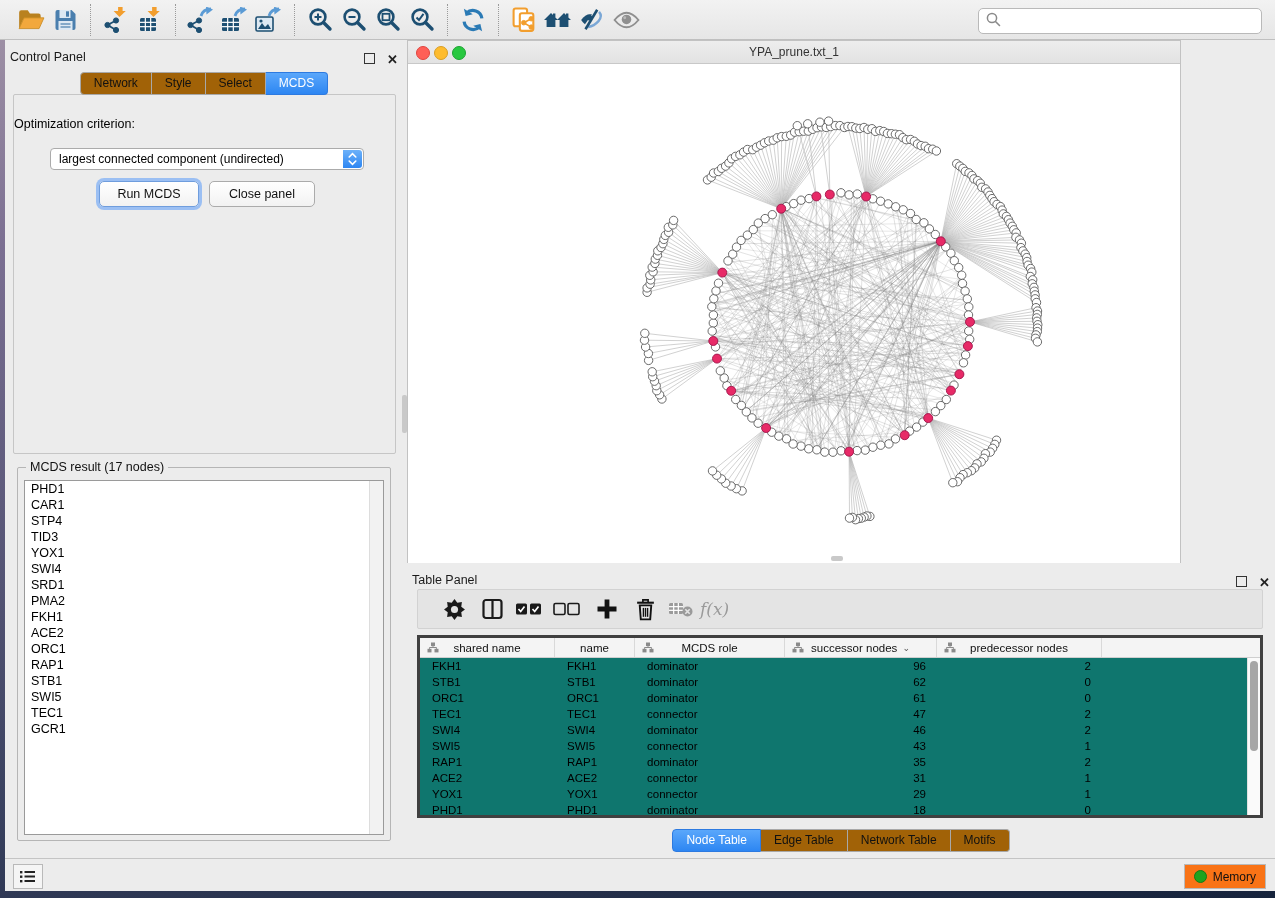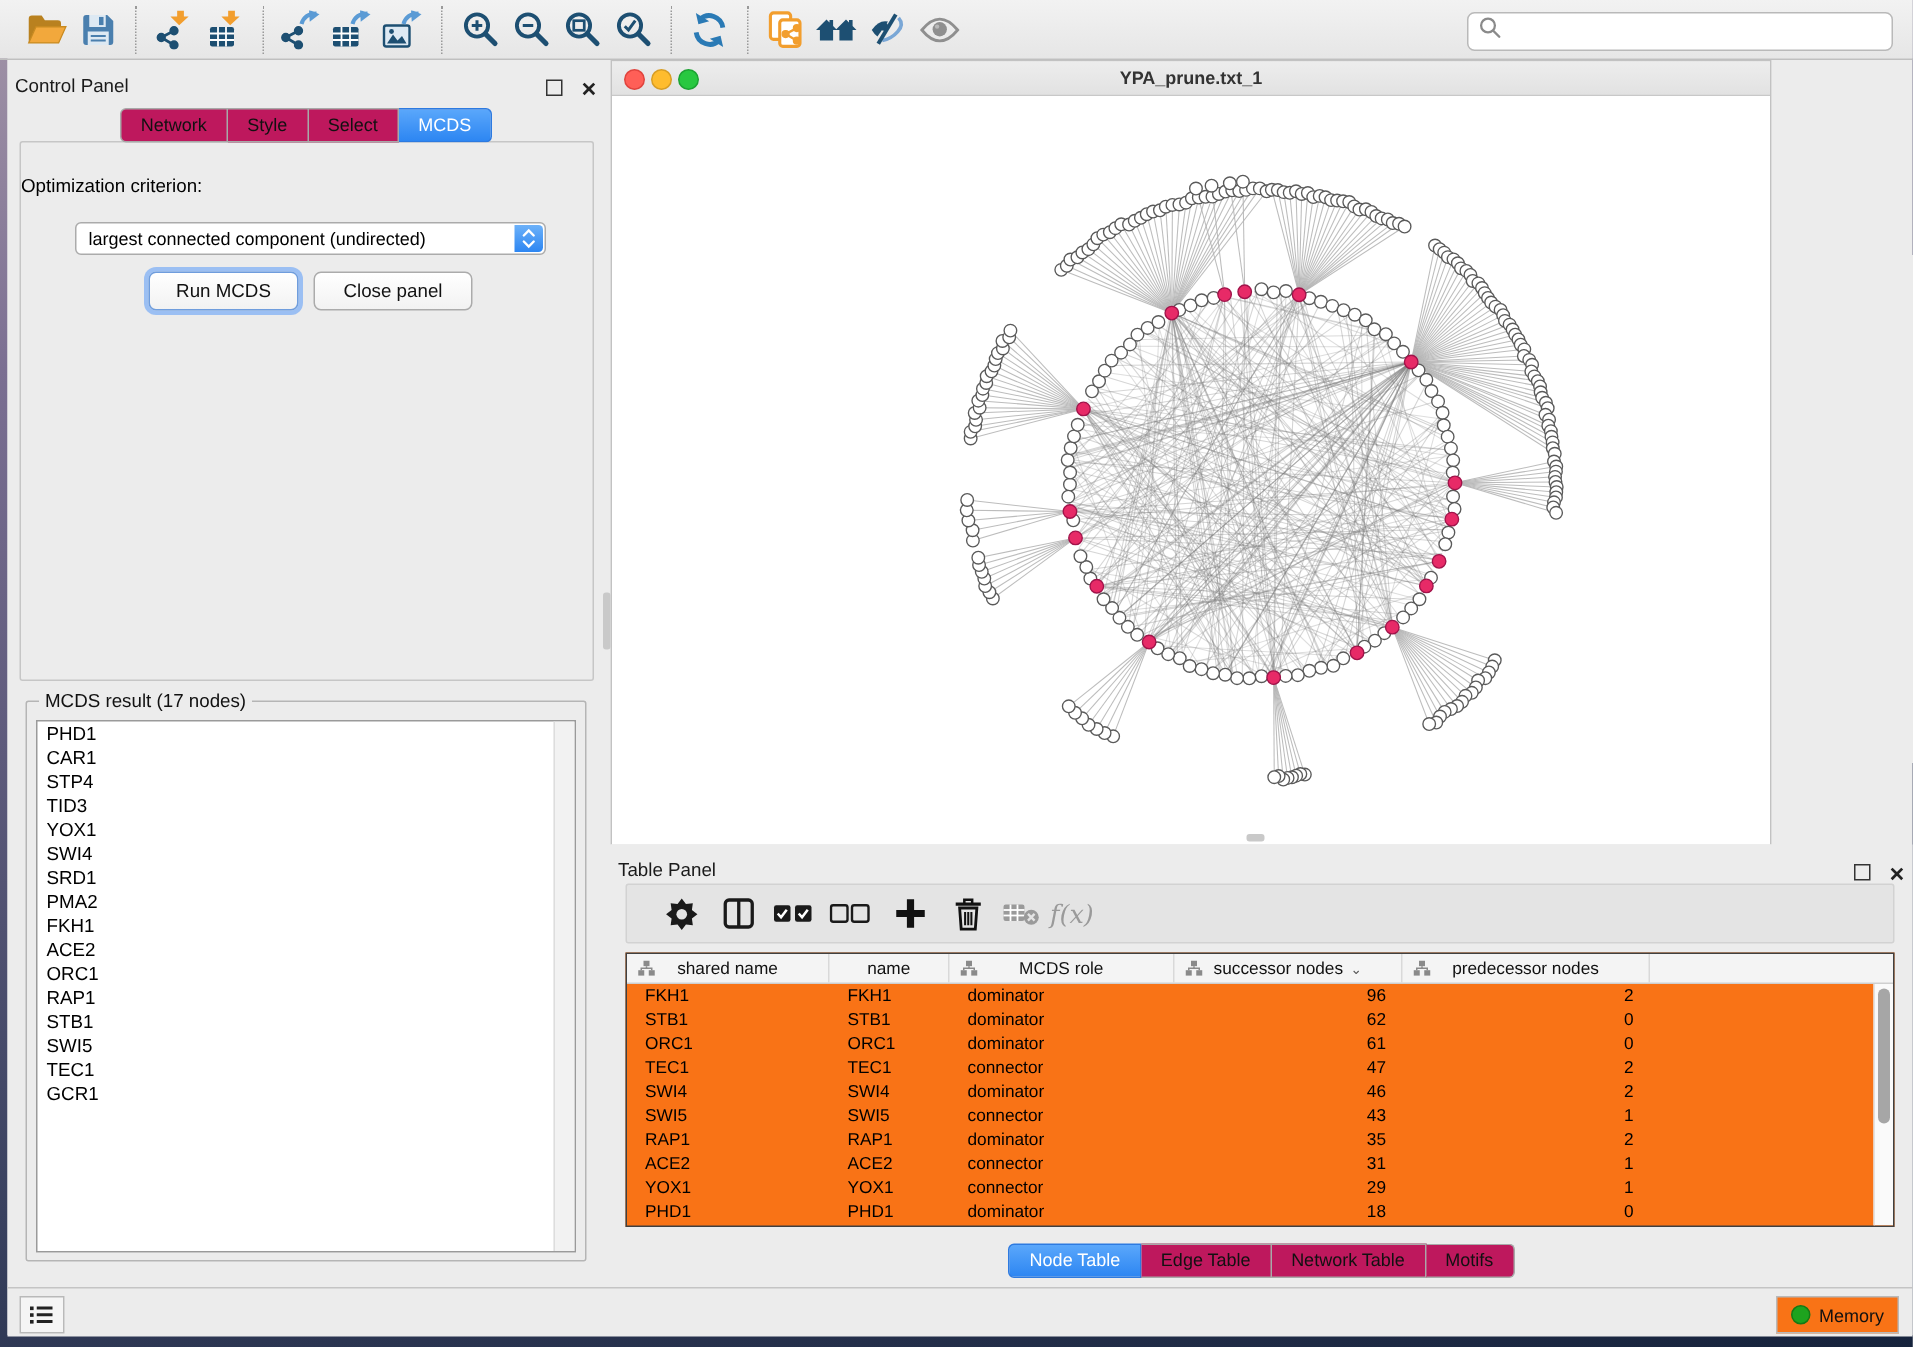--- a/index.html
+++ b/index.html
@@ -23,21 +23,21 @@
   #search-wrap svg{margin:0 4px 0 7px;}
   #search-input{border:none;outline:none;flex:1;height:18px;font-size:12px;background:transparent;}
 
   
   #control-panel{position:absolute;left:0;top:40px;width:398px;height:818px;background:#ececec;}
   .panel-titlebar{height:24px;display:flex;align-items:flex-end;padding:0 5px;}
   .panel-title{font-size:12.5px;color:#1a1a1a;flex:1;}
   .win-float{width:9px;height:9px;border:1.5px solid #333;margin-right:12px;cursor:pointer;}
   .win-close{font-size:13px;font-weight:bold;color:#222;cursor:pointer;line-height:9px;}
   #cp-tabs{position:absolute;left:0;top:32px;width:100%;display:flex;justify-content:center;z-index:3;}
-  .seg-tab{font-size:12px;padding:3px 13px;background:#be185d;border:1px solid #a8a8a8;border-left:none;
+  .seg-tab{font-size:12px;padding:3px 13px;background:#a16207;border:1px solid #a8a8a8;border-left:none;
        color:#111;cursor:pointer;line-height:15px;}
   .seg-tab:first-child{border-left:1px solid #a8a8a8;border-radius:4px 0 0 4px;}
   .seg-tab:last-child{border-radius:0 4px 4px 0;}
   .seg-tab.active{background:linear-gradient(#5aa7fb,#2d86f2);border-color:#2d7ae0;color:#fff;}
   #cp-content{position:absolute;left:8px;top:54px;width:381px;height:358px;
        border:1px solid #c6c6c6;border-radius:2px;}
   #opt-label{text-align:left;margin-top:22px;font-size:12.5px;color:#000000;}
   #opt-select{position:absolute;left:36px;top:53px;width:314px;height:22px;background:#fff;
        border:1px solid #ababab;border-radius:4px;font-size:12px;display:flex;align-items:center;
        padding-left:8px;box-sizing:border-box;cursor:pointer;}
@@ -54,40 +54,40 @@
        border:1px solid #b5b5b5;border-radius:2px;}
   #mcds-legend{position:absolute;left:8px;top:-8px;background:#ececec;padding:0 4px;font-size:12.5px;color:#111;}
   #mcds-list{position:absolute;left:6px;top:12px;right:6px;bottom:5px;background:#fff;
        border:1px solid #9a9a9a;overflow:hidden;}
   #mcds-scroll{position:absolute;right:0;top:0;bottom:0;width:13px;background:#f2f2f2;
        border-left:1px solid #ddd;}
   .mcds-item{font-size:12.5px;line-height:16px;padding-left:6px;color:#000;}
 
   
   #net-window{position:absolute;left:402px;top:40px;width:774px;height:523px;background:#fff;
-       border:1px solid #c2c2c2;box-sizing:border-box;font-weight:bold;}
+       border:1px solid #c2c2c2;box-sizing:border-box;}
   #net-titlebar{height:22px;background:linear-gradient(#ededed,#e2e2e2);border-bottom:1px solid #c8c8c8;
        position:relative;display:flex;align-items:center;justify-content:center;}
   .tl{width:12px;height:12px;border-radius:50%;position:absolute;top:5px;cursor:pointer;}
   #tl-red{left:8px;background:#ff5f57;border:0.5px solid #e0443e;}
   #tl-yellow{left:26px;background:#febc2e;border:0.5px solid #d89e24;}
   #tl-green{left:44px;background:#28c840;border:0.5px solid #1da333;}
   #net-title{font-size:12px;color:#333;}
   #net-canvas{position:relative;width:100%;height:499px;background:#fff;}
   .split-handle{position:absolute;background:#c9c9c9;border-radius:2px;}
 
   
   #table-panel{position:absolute;left:402px;top:563px;width:868px;height:295px;background:#ececec;}
   #tp-toolbar{position:absolute;left:10px;top:26px;width:846px;height:40px;background:#e4e4e4;
        border:1px solid #d2d2d2;border-radius:2px;display:flex;align-items:center;padding-left:10px;
        box-sizing:border-box;}
   .tp-btn{width:38px;height:32px;display:flex;align-items:center;justify-content:flex-end;cursor:pointer;}
   .tp-btn.disabled{cursor:default;}
-  #tbl{position:absolute;left:10px;top:72px;width:846px;height:183px;background:#f97316;
-       border:1px solid #404040;box-sizing:border-box;overflow:hidden;}
+  #tbl{position:absolute;left:10px;top:72px;width:846px;height:183px;background:#0f766e;
+       border:3px solid #404040;box-sizing:border-box;overflow:hidden;}
   #tbl-header{display:flex;height:19px;border-bottom:1px solid #cfcfcf;background:#f4f4f4;}
   .th{position:relative;border-right:1px solid #d9d9d9;display:flex;align-items:center;
       justify-content:center;font-size:11.5px;color:#111;box-sizing:border-box;cursor:pointer;}
   .th .hier{position:absolute;left:7px;top:4px;}
   .th .sort{margin-left:5px;color:#555;font-size:9px;}
   .tr{display:flex;height:16px;}
   .td{font-size:11.5px;color:#000;box-sizing:border-box;overflow:hidden;white-space:nowrap;
       line-height:16px;}
   #tbl-scroll{position:absolute;right:0;top:20px;bottom:0;width:12px;background:#fafafa;
       border-left:1px solid #e2e2e2;}

